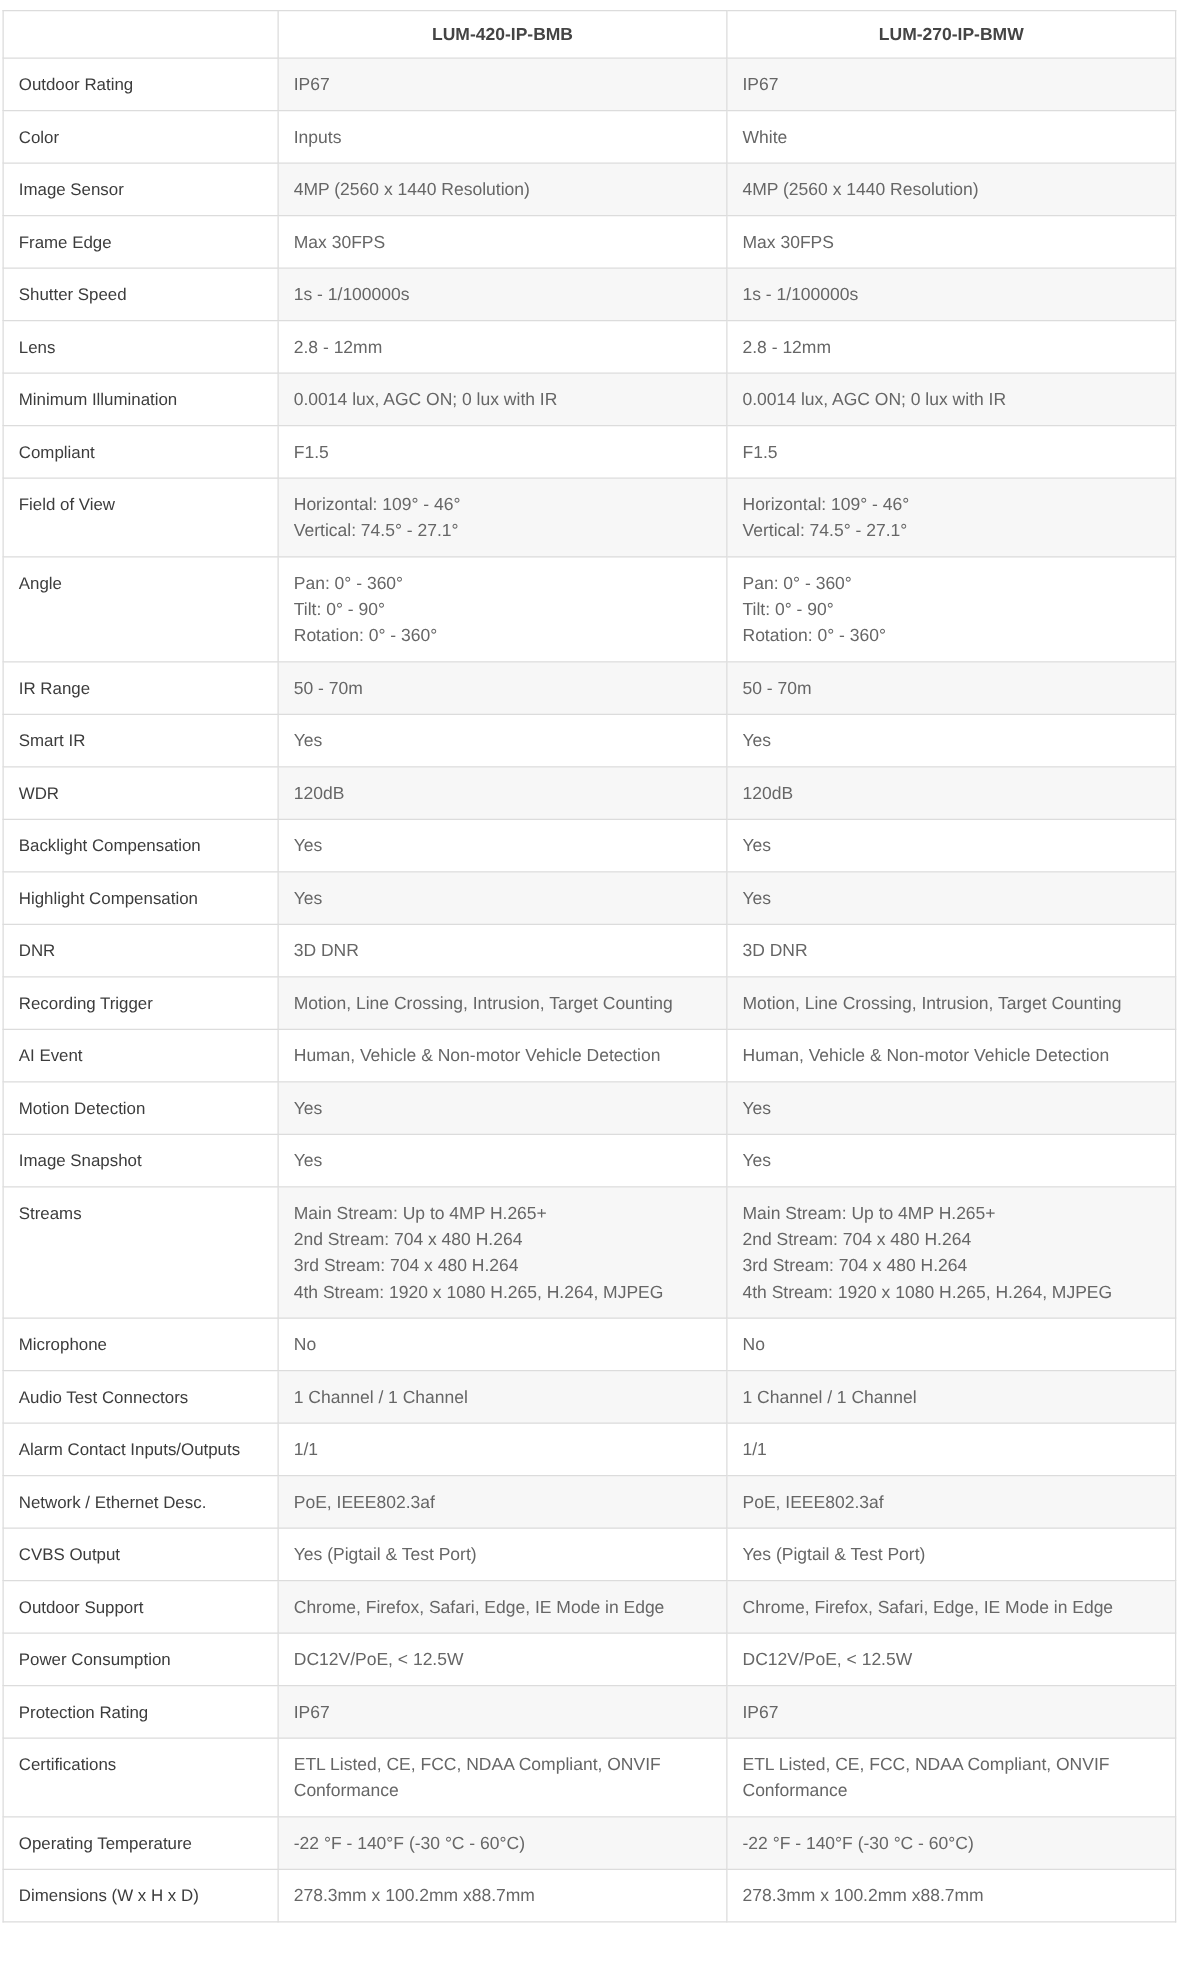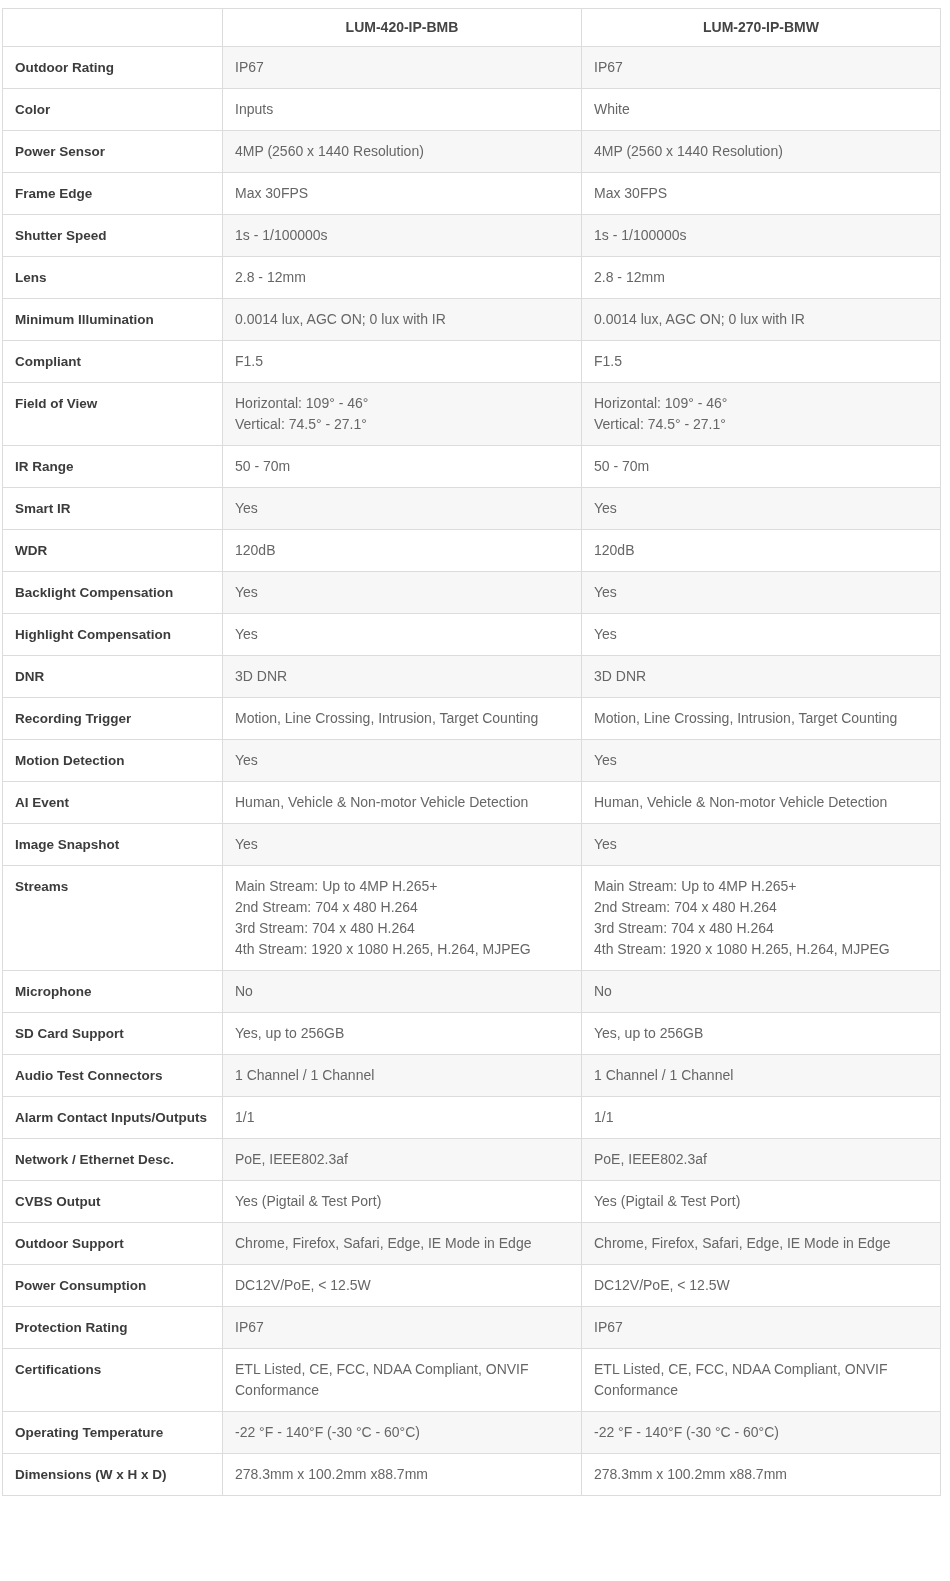--- a/index.html
+++ b/index.html
@@ -35,21 +35,21 @@
     font-size: 14px;
     font-weight: bold;
     color: #444444;
     text-align: center;
     padding: 10px 12px;
     line-height: 17px;
   }
   tbody th.label {
     background: #ffffff;
     font-size: 13.5px;
-    font-weight: bold;
+    font-weight: normal;
     color: #3c3c3c;
     text-align: left;
     padding: 10px 12px;
     line-height: 21px;
   }
   tbody td.value {
     background: #ffffff;
     font-size: 14px;
     font-weight: normal;
     color: #666666;
@@ -93,21 +93,21 @@
         <tr>
           <th class="label">Color</th>
           <td class="value">
             <div class="line">Inputs</div>
           </td>
           <td class="value">
             <div class="line">White</div>
           </td>
         </tr>
         <tr>
-          <th class="label">Power Sensor</th>
+          <th class="label">Image Sensor</th>
           <td class="value">
             <div class="line">4MP (2560 x 1440 Resolution)</div>
           </td>
           <td class="value">
             <div class="line">4MP (2560 x 1440 Resolution)</div>
           </td>
         </tr>
         <tr>
           <th class="label">Frame Edge</th>
           <td class="value">
@@ -158,20 +158,33 @@
           <td class="value">
             <div class="line">Horizontal: 109° - 46°</div>
             <div class="line">Vertical: 74.5° - 27.1°</div>
           </td>
           <td class="value">
             <div class="line">Horizontal: 109° - 46°</div>
             <div class="line">Vertical: 74.5° - 27.1°</div>
           </td>
         </tr>
         <tr>
+          <th class="label">Angle</th>
+          <td class="value">
+            <div class="line">Pan: 0° - 360°</div>
+            <div class="line">Tilt: 0° - 90°</div>
+            <div class="line">Rotation: 0° - 360°</div>
+          </td>
+          <td class="value">
+            <div class="line">Pan: 0° - 360°</div>
+            <div class="line">Tilt: 0° - 90°</div>
+            <div class="line">Rotation: 0° - 360°</div>
+          </td>
+        </tr>
+        <tr>
           <th class="label">IR Range</th>
           <td class="value">
             <div class="line">50 - 70m</div>
           </td>
           <td class="value">
             <div class="line">50 - 70m</div>
           </td>
         </tr>
         <tr>
           <th class="label">Smart IR</th>
@@ -221,35 +234,35 @@
         <tr>
           <th class="label">Recording Trigger</th>
           <td class="value">
             <div class="line">Motion, Line Crossing, Intrusion, Target Counting</div>
           </td>
           <td class="value">
             <div class="line">Motion, Line Crossing, Intrusion, Target Counting</div>
           </td>
         </tr>
         <tr>
+          <th class="label">AI Event</th>
+          <td class="value">
+            <div class="line">Human, Vehicle &amp; Non-motor Vehicle Detection</div>
+          </td>
+          <td class="value">
+            <div class="line">Human, Vehicle &amp; Non-motor Vehicle Detection</div>
+          </td>
+        </tr>
+        <tr>
           <th class="label">Motion Detection</th>
           <td class="value">
             <div class="line">Yes</div>
           </td>
           <td class="value">
             <div class="line">Yes</div>
-          </td>
-        </tr>
-        <tr>
-          <th class="label">AI Event</th>
-          <td class="value">
-            <div class="line">Human, Vehicle &amp; Non-motor Vehicle Detection</div>
-          </td>
-          <td class="value">
-            <div class="line">Human, Vehicle &amp; Non-motor Vehicle Detection</div>
           </td>
         </tr>
         <tr>
           <th class="label">Image Snapshot</th>
           <td class="value">
             <div class="line">Yes</div>
           </td>
           <td class="value">
             <div class="line">Yes</div>
           </td>
@@ -269,29 +282,20 @@
             <div class="line">4th Stream: 1920 x 1080 H.265, H.264, MJPEG</div>
           </td>
         </tr>
         <tr>
           <th class="label">Microphone</th>
           <td class="value">
             <div class="line">No</div>
           </td>
           <td class="value">
             <div class="line">No</div>
-          </td>
-        </tr>
-        <tr>
-          <th class="label">SD Card Support</th>
-          <td class="value">
-            <div class="line">Yes, up to 256GB</div>
-          </td>
-          <td class="value">
-            <div class="line">Yes, up to 256GB</div>
           </td>
         </tr>
         <tr>
           <th class="label">Audio Test Connectors</th>
           <td class="value">
             <div class="line">1 Channel / 1 Channel</div>
           </td>
           <td class="value">
             <div class="line">1 Channel / 1 Channel</div>
           </td>

